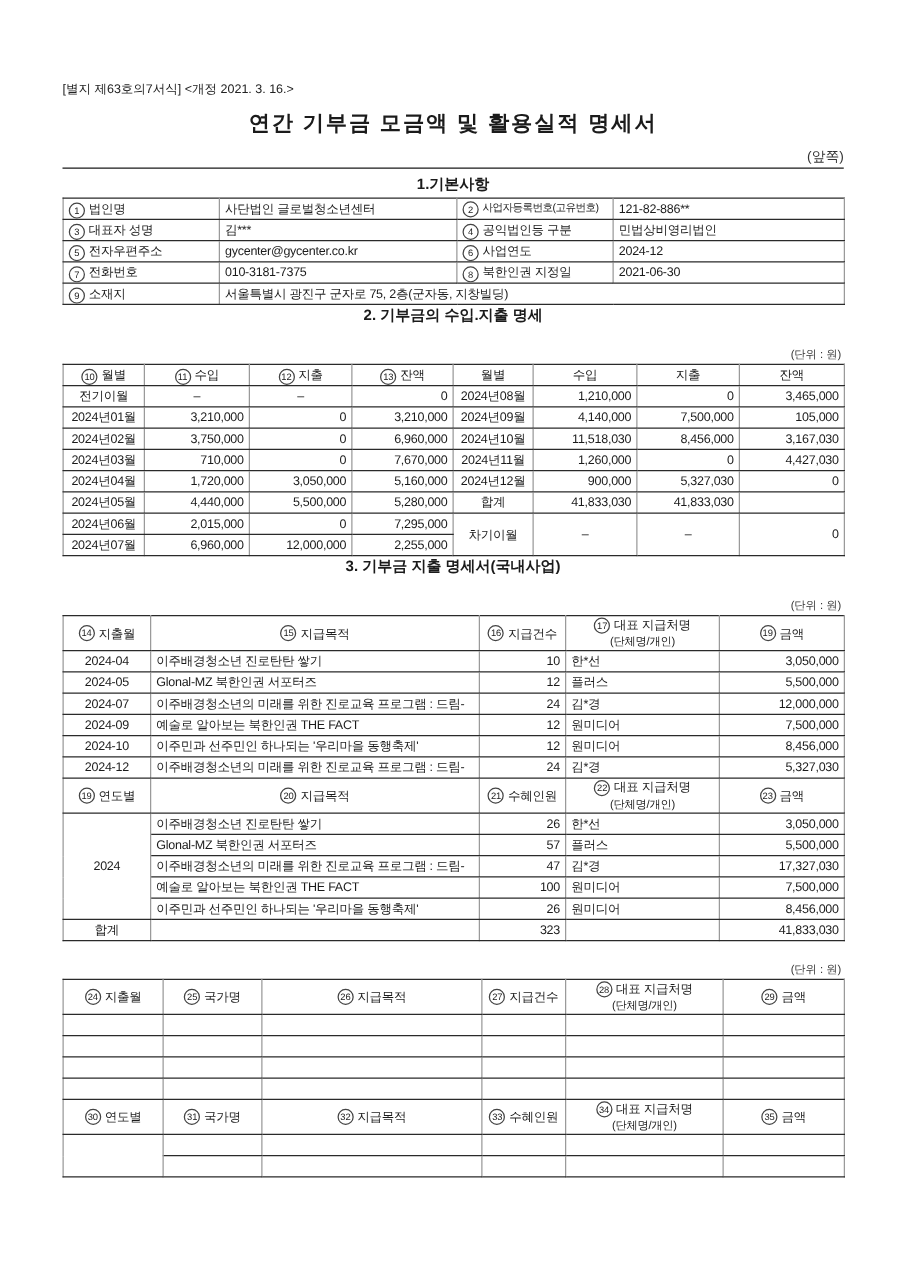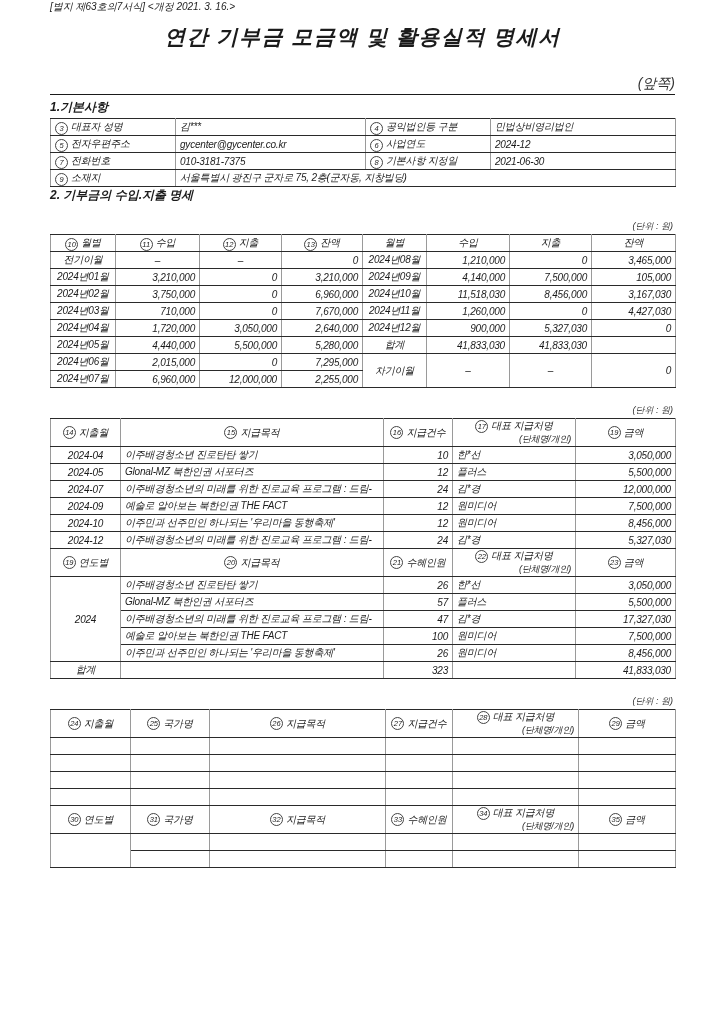--- a/index.html
+++ b/index.html
@@ -1,44 +1,44 @@
 <!DOCTYPE html>
 <html><head>
 <meta charset="utf-8">
 <style>
   html,body{margin:0;padding:0;background:#e8e8e8;}
   .page{width:725px;height:1026px;background:#ffffff;margin:0 auto;overflow:hidden;
         font-family:"Liberation Sans","DejaVu Sans",sans-serif;color:#1b1b1b;}
-  .content{width:625px;margin:0 auto;font-style:italic;}
+  .content{width:625px;margin:0 auto;padding-top:64px;}
   .form-ref{font-size:10px;color:#222;}
-  .title{margin-top:9px;font-size:21px;font-weight:bold;text-align:center;letter-spacing:1.5px;}
-  .side{text-align:right;font-size:14px;margin-top:24px;color:#333;}
+  .title{margin-top:9px;font-size:17px;font-weight:bold;text-align:center;letter-spacing:1.5px;}
+  .side{text-align:right;font-size:11px;margin-top:8px;color:#333;}
   .rule{border-top:1.6px solid #1a1a1a;margin-top:1px;}
-  .sec-h{font-size:12px;font-weight:bold;margin:4px 0 2px;}
+  .sec-h{font-size:12px;font-weight:bold;margin:4px 0 2px;text-align:center;}
   .mt{margin-top:0;}
   .unit{text-align:right;font-size:9px;margin:16px 2px 1px;color:#333;}
   table{border-collapse:collapse;table-layout:fixed;width:625px;
         border-top:1.8px solid #1a1a1a;border-bottom:1.8px solid #1a1a1a;}
   td{border-top:1.4px solid #2a2a2a;border-bottom:1.4px solid #2a2a2a;
      border-left:1px solid #9a9a9a;border-right:1px solid #9a9a9a;
      font-size:10px;height:16px;padding:0 4px;overflow:hidden;white-space:nowrap;
      letter-spacing:-0.2px;vertical-align:middle;}
   table tr td:first-child{border-left:1px solid #9a9a9a;}
   tr.hd td,tr.hh td{text-align:center;}
   tr.hh td{height:27px;}
   .c{text-align:center;}
   .r{text-align:right;}
   .l{text-align:left;}
   .tight{font-size:8.5px;letter-spacing:-0.5px;}
   .cnum{display:inline-flex;width:11px;height:11px;border:1px solid #444;border-radius:50%;
         font-size:7.5px;line-height:11px;justify-content:center;align-items:center;
         margin-right:3px;vertical-align:-1px;letter-spacing:0;flex:none;}
   .cnum:empty{display:none;}
   .hc{display:flex;justify-content:center;align-items:center;}
-  .sub{font-size:9px;text-align:right;}
+  .sub{font-size:9px;}
   .sub:empty{display:none;}
 </style>
 </head>
 <body>
 
 <div class="page">
 <div class="content">
 
   <div class="form-ref">[별지 제63호의7서식] &lt;개정 2021. 3. 16.&gt;</div>
   <div class="title">연간 기부금 모금액 및 활용실적 명세서</div>
@@ -47,36 +47,42 @@
 
   <div class="sec-h">1.기본사항</div>
   <table>
     <colgroup>
           <col style="width:125px">
           <col style="width:190px">
           <col style="width:125px">
           <col style="width:185px">
         </colgroup>
     <tbody>
+          <tr>
+      <td class="l"><span class="cnum">1</span><span>법인명</span></td>
+      <td class="l">사단법인 글로벌청소년센터</td>
+      <td class="l tight"><span class="cnum">2</span><span>사업자등록번호(고유번호)</span></td>
+      <td class="l">121-82-886**</td>
+    </tr>
     <tr>
       <td class="l"><span class="cnum">3</span><span>대표자 성명</span></td>
       <td class="l">김***</td>
       <td class="l"><span class="cnum">4</span><span>공익법인등 구분</span></td>
       <td class="l">민법상비영리법인</td>
     </tr>
     <tr>
       <td class="l"><span class="cnum">5</span><span>전자우편주소</span></td>
       <td class="l">gycenter@gycenter.co.kr</td>
       <td class="l"><span class="cnum">6</span><span>사업연도</span></td>
       <td class="l">2024-12</td>
     </tr>
     <tr>
       <td class="l"><span class="cnum">7</span><span>전화번호</span></td>
       <td class="l">010-3181-7375</td>
-      <td class="l"><span class="cnum">8</span><span>기본사항 지정일</span></td>
+      <td class="l"><span class="cnum">8</span><span>북한인권 지정일</span></td>
       <td class="l">2021-06-30</td>
     </tr>
     <tr>
       <td class="l"><span class="cnum">9</span><span>소재지</span></td>
       <td class="l" colspan="3">서울특별시 광진구 군자로 75, 2층(군자동, 지창빌딩)</td>
     </tr>
   </tbody>
       </table>
 
   <div class="sec-h mt">2. 기부금의 수입.지출 명세</div>
@@ -140,21 +146,21 @@
       <td class="r">7,670,000</td>
       <td class="c">2024년11월</td>
       <td class="r">1,260,000</td>
       <td class="r">0</td>
       <td class="r">4,427,030</td>
     </tr>
     <tr>
       <td class="c">2024년04월</td>
       <td class="r">1,720,000</td>
       <td class="r">3,050,000</td>
-      <td class="r">2,640,000</td>
+      <td class="r">5,160,000</td>
       <td class="c">2024년12월</td>
       <td class="r">900,000</td>
       <td class="r">5,327,030</td>
       <td class="r">0</td>
     </tr>
     <tr>
       <td class="c">2024년05월</td>
       <td class="r">4,440,000</td>
       <td class="r">5,500,000</td>
       <td class="r">5,280,000</td>
@@ -175,20 +181,21 @@
     </tr>
     <tr>
       <td class="c">2024년07월</td>
       <td class="r">6,960,000</td>
       <td class="r">12,000,000</td>
       <td class="r">2,255,000</td>
     </tr>
   </tbody>
       </table>
 
+  <div class="sec-h mt">3. 기부금 지출 명세서(국내사업)</div>
   <div class="unit">(단위 : 원)</div>
   <table>
     <colgroup>
           <col style="width:70px">
           <col style="width:263px">
           <col style="width:69px">
           <col style="width:123px">
           <col style="width:100px">
         </colgroup>
     <tbody>

